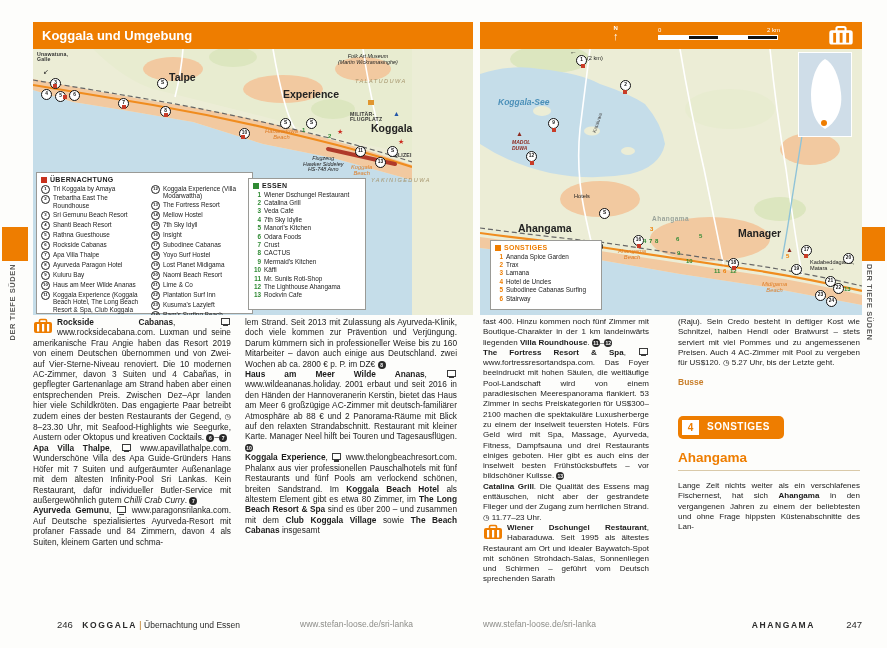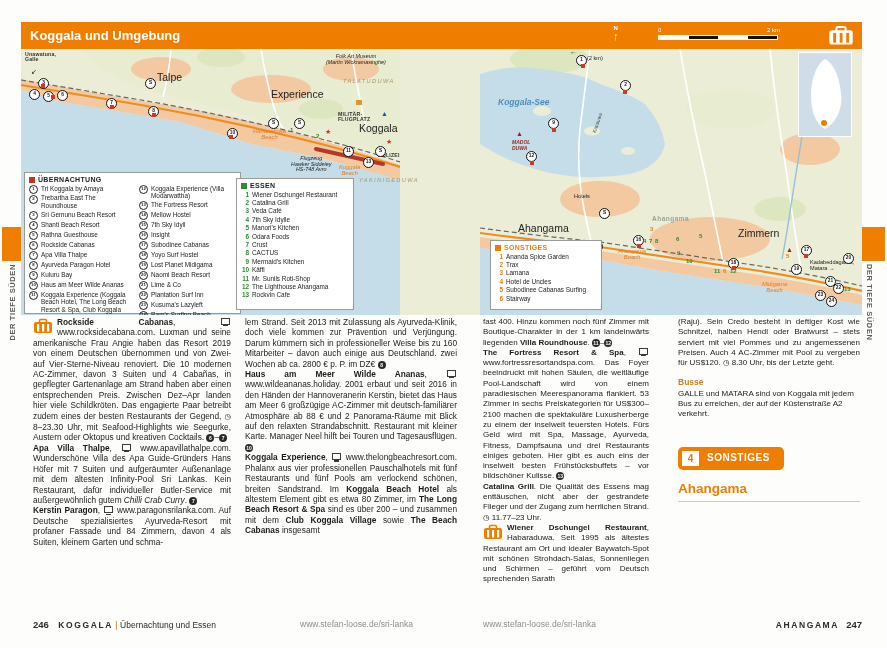--- a/index.html
+++ b/index.html
@@ -9,21 +9,21 @@
   .tabbox{position:absolute;width:26px;height:34px;background:#ee7d00;}
   .tabtxt{position:absolute;font-size:7.5px;font-weight:bold;color:#5a5a58;letter-spacing:.6px;
           writing-mode:vertical-rl;white-space:nowrap;}
   .tabtxt.up{transform:rotate(180deg);}
   
   .map{position:absolute;overflow:hidden;background:#ecedd6;}
   .mapbar{position:absolute;left:0;top:0;right:0;height:27px;background:#ee7d00;z-index:6;}
   .maptitle{font-size:13px;font-weight:bold;color:#fff;padding:6px 0 0 9px;}
   .map svg.base{position:absolute;left:0;top:27px;}
   .mlabel{position:absolute;z-index:3;white-space:pre-line;line-height:1.05;}
-  .mlabel.big{font-size:10.5px;font-weight:normal;color:#222;}
+  .mlabel.big{font-size:10.5px;font-weight:bold;color:#222;}
   .mlabel.tiny{font-size:5.2px;font-weight:bold;color:#333;letter-spacing:.2px;}
   .mlabel.it{font-size:5.4px;font-style:italic;color:#222;text-align:center;}
   .mlabel.beach{font-size:5.8px;font-style:italic;color:#de7d26;text-align:center;}
   .mlabel.sea{font-size:5.6px;font-style:italic;color:#a5946c;letter-spacing:1.4px;}
   .mlabel.lake{font-size:8.5px;font-weight:bold;font-style:italic;color:#4a8fb8;}
   .mlabel.madol{font-size:5px;font-weight:bold;font-style:italic;color:#8d2a20;line-height:1.15;}
   .mlabel.ghost{font-size:6.5px;font-weight:bold;color:#9aa39a;letter-spacing:.5px;}
   .mlabel.sm{font-size:5.6px;color:#222;}
   .mlabel.rot{font-size:5px;color:#444;transform:rotate(-72deg);transform-origin:left top;}
   .mlabel.arrow{font-size:7px;color:#222;}
@@ -78,34 +78,34 @@
   .subhead{font-size:8.5px;font-weight:bold;color:#c87e2a;margin:9px 0 1px 0;}
   .hl{display:inline-flex;align-items:center;gap:8px;background:#ee7d00;border-radius:5px;
       padding:4px 14px 4px 4px;margin-top:27px;}
   .hl .num{width:17px;height:15px;background:#fff;color:#ee7d00;font-weight:bold;font-size:10px;
       text-align:center;line-height:15px;}
   .hl .lbl{color:#fff;font-weight:bold;font-size:10px;letter-spacing:.5px;}
   .sechead{font-size:13.5px;font-weight:bold;color:#ee7d00;margin:14px 0 0 0;
       border-bottom:1px solid #d9c9a8;padding-bottom:7px;}
   
   .footer{position:absolute;font-size:8.5px;color:#2a2a2a;}
-  .f-page{font-weight:bold;font-size:9.5px;}
+  .f-page{font-weight:normal;font-size:9.5px;margin-left:24px;}
   .f-chap{letter-spacing:1.6px;font-weight:600;}
   .f-sep{color:#d0a263;font-weight:bold;}
   .f-url{color:#8d8d89;}
 </style>
 </head>
 <body>
 
 <div class="tabbox" style="left:2px;top:227px;"></div>
 <div class="tabtxt up" style="left:8px;top:264px;">DER TIEFE SÜDEN</div>
 <div class="tabbox" style="left:859px;top:227px;"></div>
 <div class="tabtxt" style="left:865px;top:264px;">DER TIEFE SÜDEN</div>
 
-<div class="map" style="left:21px;top:22px;width:440px;height:293px;padding-left:42px;">
+<div class="map" style="left:33px;top:22px;width:440px;height:293px;">
   <svg class="base" width="379" height="266" viewBox="0 0 379 266">
     <rect width="379" height="266" fill="#ecedd6"></rect>
     <path d="M60,0 Q90,30 120,40 Q180,55 240,70 Q300,90 379,105 L379,0 Z" fill="#e8ecd0"></path>
     <ellipse cx="140" cy="20" rx="30" ry="12" fill="#f2c9a0"></ellipse>
     <ellipse cx="250" cy="40" rx="40" ry="14" fill="#f2c9a0"></ellipse>
     <ellipse cx="330" cy="20" rx="28" ry="12" fill="#f2c9a0"></ellipse>
     <ellipse cx="200" cy="8" rx="24" ry="10" fill="#dce6bf"></ellipse>
     <ellipse cx="300" cy="60" rx="22" ry="10" fill="#dce6bf"></ellipse>
     <path d="M0,41 L40,53 L90,61 L160,73 L230,95 L300,109 L379,131 L379,266 L0,266 Z" fill="#c5dde9"></path>
     <path d="M0,30 Q60,42 120,52 Q200,64 260,80 Q320,96 379,116 L379,131 L300,109 L230,95 L160,73 L90,61 L40,53 L0,41 Z" fill="#f2c9a0"></path>
@@ -345,21 +345,21 @@
 <div class="col" style="left:33px;top:317px;width:198px;height:292px;">
 
 <p class="para"><span class="case-icon"><svg viewBox="0 0 20 16">
           <rect x="6.5" y="1.5" width="7" height="4" rx="1.2" fill="none" stroke="#ee7d00" stroke-width="1.6"></rect>
           <rect x="1" y="4" width="18" height="11" rx="2" fill="#ee7d00"></rect>
           <rect x="4" y="6" width="2.2" height="7.5" fill="#fff"></rect>
           <rect x="9" y="6" width="2.2" height="7.5" fill="#fff"></rect>
           <rect x="14" y="6" width="2.2" height="7.5" fill="#fff"></rect>
         </svg></span><span class="b">Rockside Cabanas</span><span>, </span><span class="web-icon"></span><span> www.rocksidecabana.com. Luxman und seine amerikanische Frau Angie haben das Resort 2019 von einem Deutschen übernommen und von Zwei- auf Vier-Sterne-Niveau renoviert. Die 10 modernen AC-Zimmer, davon 3 Suiten und 4 Cabañas, in gepflegter Gartenanlage am Strand haben aber einen entsprechenden Preis. Zwischen Dez–Apr landen hier viele Schildkröten. Das engagierte Paar betreibt zudem eines der besten Restaurants der Gegend, </span><span class="clock">◷</span><span> 8–23.30 Uhr, mit Seafood-Highlights wie Seegurke, Austern oder Oktopus und kreativen Cocktails. </span><span class="bdg">6</span><span>–</span><span class="bdg">7</span></p>
     <p class="para"><span class="b">Apa Villa Thalpe</span><span>, </span><span class="web-icon"></span><span> www.apavillathalpe.com. Wunderschöne Villa des Apa Guide-Gründers Hans Höfer mit 7 Suiten und aufgeräumter Außenanlage mit dem ältesten Infinity-Pool Sri Lankas. Kein Restaurant, dafür individueller Butler-Service mit außergewöhnlich gutem </span><span class="i">Chilli Crab Curry</span><span>. </span><span class="bdg">7</span></p>
-    <p class="para"><span class="b">Kerstin Paragon</span><span>, </span><span class="web-icon"></span><span> www.paragonsrilanka.com. Auf Deutsche spezialisiertes Ayurveda-Resort mit profaner Fassade und 84 Zimmern, davon 4 als Suiten, kleinem Garten und schma-</span></p>
+    <p class="para"><span class="b">Ayurveda Gemunu</span><span>, </span><span class="web-icon"></span><span> www.paragonsrilanka.com. Auf Deutsche spezialisiertes Ayurveda-Resort mit profaner Fassade und 84 Zimmern, davon 4 als Suiten, kleinem Garten und schma-</span></p>
   </div>
 <div class="col" style="left:245px;top:317px;width:212px;height:292px;">
 
 <p class="para"><span>lem Strand. Seit 2013 mit Zulassung als Ayurveda-Klinik, doch viele kommen zur Prävention und Verjüngung. Darum kümmern sich in professioneller Weise bis zu 160 Mitarbeiter – davon auch einige aus Deutschland. zwei Wochen ab ca. 2800 € p. P. im DZ€ </span><span class="bdg">8</span></p>
     <p class="para"><span class="b">Haus am Meer Wilde Ananas</span><span>, </span><span class="web-icon"></span><span> www.wildeananas.holiday. 2001 erbaut und seit 2016 in den Händen der Hannoveranerin Kerstin, bietet das Haus am Meer 6 großzügige AC-Zimmer mit deutsch-familiärer Atmosphäre ab 88 € und 2 Panorama-Räume mit Blick auf den relaxten Strandabschnitt. Restaurant mit kleiner Karte. Manager Neel hilft bei Touren und Tagesausflügen. </span><span class="bdg">10</span></p>
     <p class="para"><span class="b">Koggala Experience</span><span>, </span><span class="web-icon"></span><span> www.thelongbeachresort.com. Phalanx aus vier professionellen Pauschalhotels mit fünf Restaurants und fünf Pools am verlockend schönen, breiten Sandstrand. Im </span><span class="b">Koggala Beach Hotel</span><span> als ältestem Element gibt es etwa 80 Zimmer, im </span><span class="b">The Long Beach Resort &amp; Spa</span><span> sind es über 200 – und zusammen mit dem </span><span class="b">Club Koggala Village</span><span> sowie </span><span class="b">The Beach Cabanas</span><span> insgesamt</span></p>
   </div>
 
 <div class="footer" style="left:33px;top:619px;">
   <span class="f-page">246</span>&nbsp;&nbsp;&nbsp;
@@ -429,21 +429,21 @@
   <span class="mlabel lake" style="left: 18px; top: 76px;">Koggala-See</span>
       <span class="mlabel madol" style="left: 32px; top: 118px;">MADOL
 DUWA</span>
       <span class="mlabel sm" style="left: 107px; top: 34px;">(2 km)</span>
       <span class="mlabel arrow" style="left: 90px; top: 26px;">←</span>
       <span class="mlabel rot" style="left: 112px; top: 110px;">Kataluwa</span>
       <span class="mlabel big" style="left: 38px; top: 201px;">Ahangama</span>
       <span class="mlabel ghost" style="left: 172px; top: 194px;">Ahangama</span>
       <span class="mlabel beach" style="left: 138px; top: 226px;">Ahangama
 Beach</span>
-      <span class="mlabel big" style="left: 258px; top: 206px;">Zimmern</span>
+      <span class="mlabel big" style="left: 258px; top: 206px;">Manager</span>
       <span class="mlabel beach" style="left: 282px; top: 259px;">Midigama
 Beach</span>
       <span class="mlabel sm" style="left: 330px; top: 238px;">Kadabeddagama,
 Matara →</span>
       <span class="mlabel sm" style="left: 94px; top: 172px;">Hotels</span>
     </div>
   <div>
 
   <span class="mk ht" style="left: 96px; top: 33px;">1</span>
       <span class="mk ht" style="left: 140px; top: 58px;">2</span>
@@ -529,28 +529,31 @@
           <rect x="1" y="4" width="18" height="11" rx="2" fill="#ee7d00"></rect>
           <rect x="4" y="6" width="2.2" height="7.5" fill="#fff"></rect>
           <rect x="9" y="6" width="2.2" height="7.5" fill="#fff"></rect>
           <rect x="14" y="6" width="2.2" height="7.5" fill="#fff"></rect>
         </svg></span><span class="b">Wiener Dschungel Restaurant</span><span>, Habaraduwa. Seit 1995 als ältestes Restaurant am Ort und idealer Baywatch-Spot mit schönen Strohdach-Salas, Sonnenliegen und Schirmen – geführt vom Deutsch sprechenden Sarath</span></p>
   </div>
 
 <div class="col" style="left:678px;top:317px;width:182px;height:292px;font-size:8px;line-height:10.3px;">
   <div>
 
-  <p class="para"><span>(Raju). Sein Credo besteht in deftiger Kost wie Schnitzel, halben Hendl oder Bratwurst – stets serviert mit viel Pommes und zu angemessenen Preisen. Auch 4 AC-Zimmer mit Pool zu vergeben für US$120. </span><span class="clock">◷</span><span> 8.30 Uhr, bis der Letzte geht.</span></p>
+  <p class="para"><span>(Raju). Sein Credo besteht in deftiger Kost wie Schnitzel, halben Hendl oder Bratwurst – stets serviert mit viel Pommes und zu angemessenen Preisen. Auch 4 AC-Zimmer mit Pool zu vergeben für US$120. </span><span class="clock">◷</span><span> 5.27 Uhr, bis der Letzte geht.</span></p>
     </div>
   <div class="subhead">Busse</div>
-  <p class="para" style="text-align:left;">GALLE und MATARA sind von Koggala mit jedem Bus zu erreichen, der auf der Küstenstraße A2 verkehrt.</p>
   <div class="hl">
     <span class="num">4</span>
     <span class="lbl">SONSTIGES</span>
   </div>
   <h2 class="sechead">Ahangama</h2>
+  <div style="margin-top:10px;">
+
+  <p class="para"><span>Lange Zeit nichts weiter als ein verschlafenes Fischernest, hat sich </span><span class="b">Ahangama</span><span> in den vergangenen Jahren zu einem der beliebtesten und ohne Frage hippsten Küstenabschnitte des Lan-</span></p>
+    </div>
 </div>
 
 <div class="footer f-url" style="left:483px;top:619px;">www.stefan-loose.de/sri-lanka</div>
 <div class="footer" style="left:660px;top:619px;width:202px;text-align:right;">
   <span class="f-chap">AHANGAMA</span>&nbsp;&nbsp;
   <span class="f-page">247</span>
 </div>
 
 </body></html>

